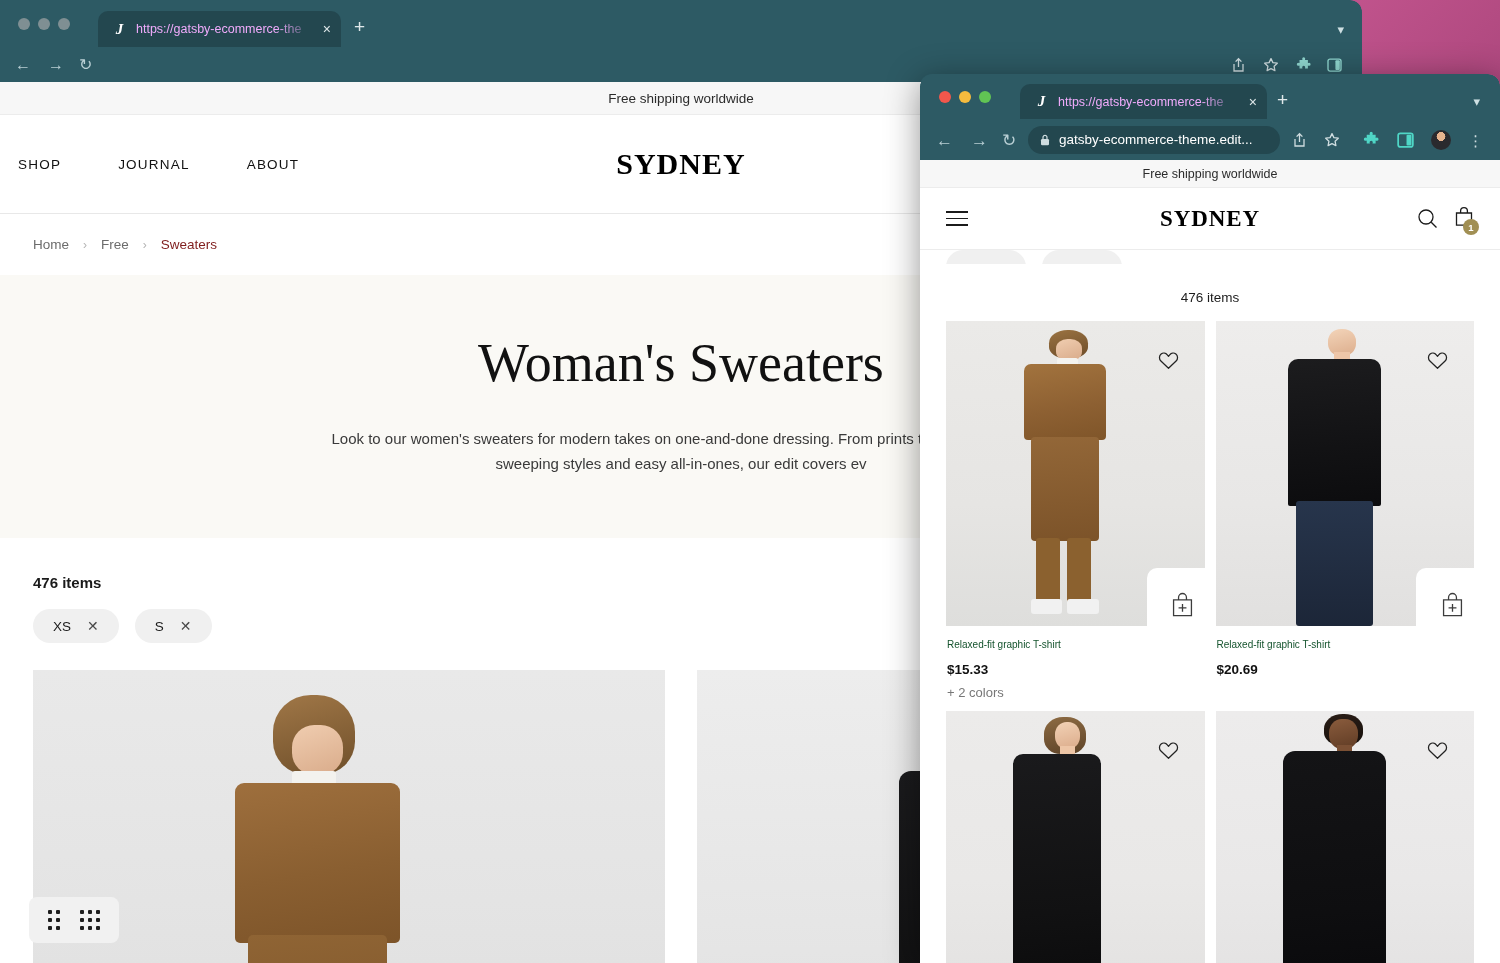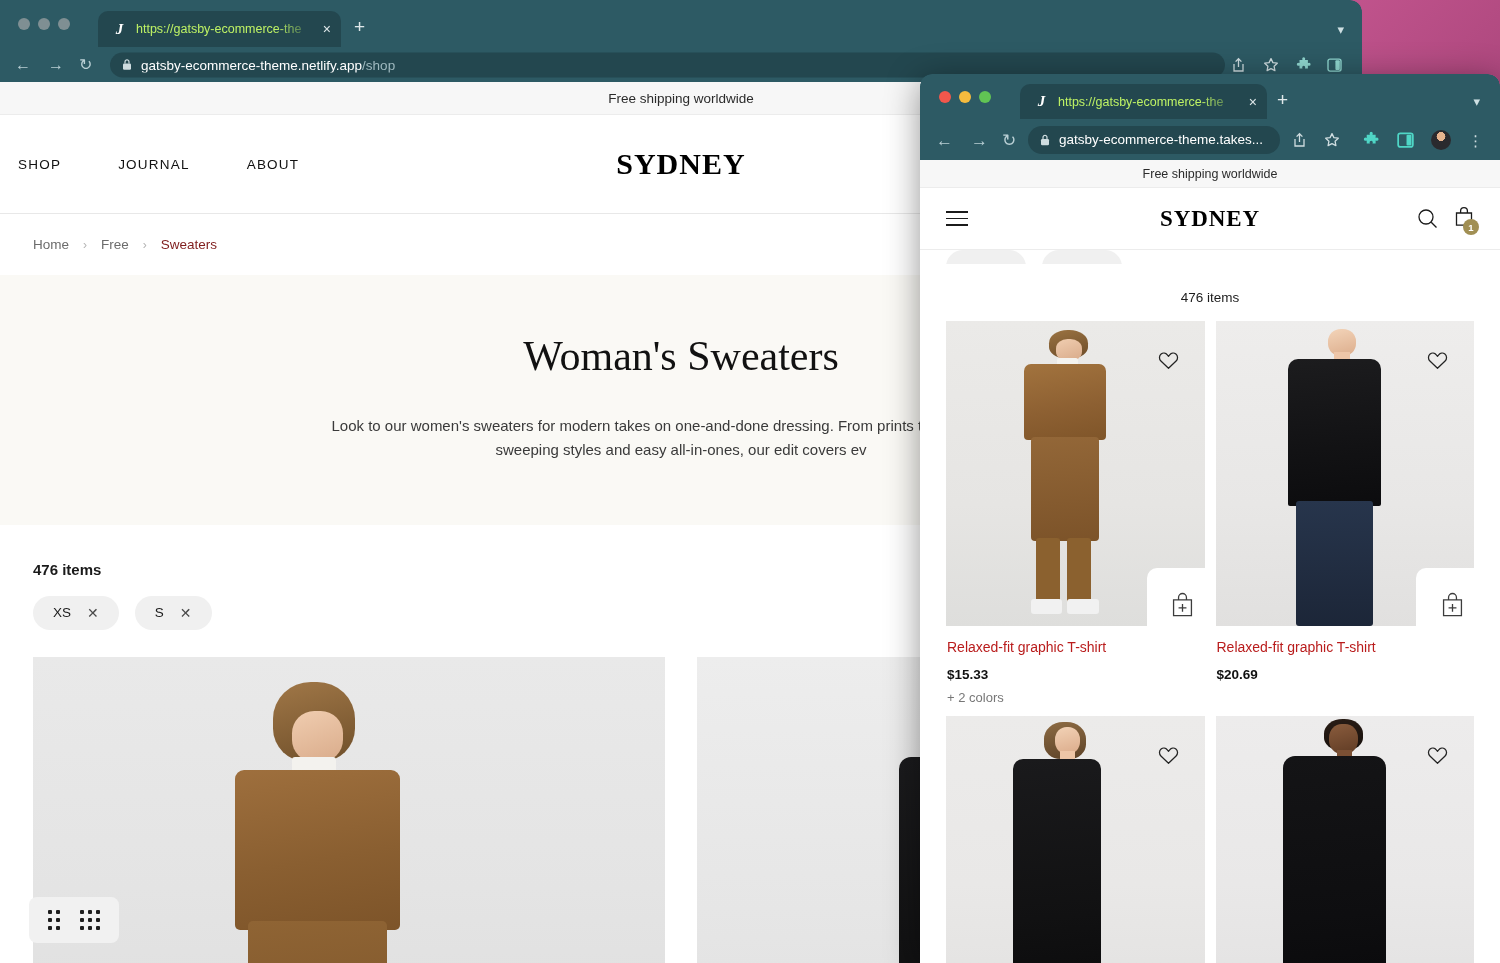--- a/index.html
+++ b/index.html
@@ -27,21 +27,21 @@
     position: absolute; bottom: 0; height: 36px;
     background: #23474f; border-radius: 10px 10px 0 0;
     display: flex; align-items: center; gap: 8px; padding: 0 10px 0 13px;
   }
   .tab-fav {
     width: 17px; height: 17px; flex: none; display: flex; align-items: center;
     justify-content: center; font-weight: 700; font-style: italic; color: #fff;
     font-size: 15px; font-family: "Liberation Serif", serif; line-height: 1;
   }
   .tab-title {
-    color: #bef264; font-size: 12.5px; white-space: nowrap; overflow: hidden;
+    color: #f0abfc; font-size: 12.5px; white-space: nowrap; overflow: hidden;
     flex: 1 1 auto;
     -webkit-mask-image: linear-gradient(to right, #000 78%, transparent 100%);
             mask-image: linear-gradient(to right, #000 78%, transparent 100%);
   }
   .tab-close { color: #dfe8ea; font-size: 14px; flex: none; line-height: 1; }
   .newtab { position: absolute; color: #dfe8ea; font-size: 19px; line-height: 1; }
   .chev-down { position: absolute; color: #cfe0e3; font-size: 13px; }
 
   .chrome-bar { background: #2d5a64; position: relative; }
   .navbtn { position: absolute; color: #b9cfd4; top: 50%; transform: translateY(-50%);
@@ -78,21 +78,21 @@
   }
   .d-crumbs a { color: #6c6c6c; text-decoration: none; }
   .d-crumbs .cur { color: #7f1d1d; }
   .d-crumbs .sep { color: #b5b5b5; font-size: 12px; }
 
   .d-hero {
     background: #faf9f5; padding: 58px 20px 62px; text-align: center;
   }
   .d-hero h1 {
     font-family: "Liberation Serif", serif; font-weight: 400;
-    font-size: 42px; color: #111; line-height: 1.12;
+    font-size: 54px; color: #111; line-height: 1.12;
   }
   .d-hero p {
     margin: 34px auto 0; max-width: 720px; font-size: 15px; line-height: 1.62;
     color: #3a3a3a;
   }
 
   .d-results { padding: 36px 33px 0; }
   .d-count { font-size: 15px; color: #1a1a1a; font-weight: 600; }
   .chips { display: flex; gap: 16px; margin-top: 18px; }
   .chip {
@@ -141,21 +141,21 @@
   .m-count { text-align: center; font-size: 13.5px; color: #1c1c1c; padding: 26px 0 16px; }
   .m-grid { display: grid; grid-template-columns: 1fr 1fr; gap: 11px; padding: 0 26px; }
   .m-img { height: 305px; position: relative; overflow: hidden; }
   .heart { position: absolute; top: 30px; right: 26px; }
   .bag-btn {
     position: absolute; right: -30px; bottom: -30px; width: 86px; height: 86px;
     background: #fff; border-radius: 10px 0 0 0; display: flex;
     align-items: center; justify-content: center;
   }
   .m-meta { padding: 13px 1px 0; }
-  .m-name { font-size: 14px; color: #b91c1c; }
+  .m-name { font-size: 10px; color: #14532d; }
   .m-price { font-size: 13.5px; color: #111; font-weight: 700; margin-top: 12px; }
   .m-colors { font-size: 13px; color: #777; margin-top: 8px; }
   .ph-bg { position: absolute; inset: 0; }
   .fig { position: absolute; }
 </style>
 </head>
 <body>
 
 <div class="win" style="left:0; top:0; width:1362px; height:963px; border-radius:0 12px 0 0;">
   <div class="win-inner">
@@ -175,27 +175,20 @@
 
       <span class="newtab" style="left:354px; top:17px;">+</span>
       <span class="chev-down" style="right:18px; top:22px;">▾</span>
     </div>
 
     <div class="chrome-bar" style="height:35px;">
       <span class="navbtn" style="left:15px;">←</span>
       <span class="navbtn" style="left:48px;">→</span>
       <span class="navbtn" style="left:79px;">↻</span>
 
-      <div class="omni" style="left:110px; width:1115px; height:25px; font-size:13.5px;">
-        <svg class="lock" width="10" height="12" viewBox="0 0 10 12">
-          <rect x="1" y="5" width="8" height="6.2" rx="1.2" fill="#cfdde0"></rect>
-          <path d="M3 5V3.4a2 2 0 0 1 4 0V5" fill="none" stroke="#cfdde0" stroke-width="1.2"></path>
-        </svg>
-        <span class="omni-url"><span>gatsby-ecommerce-theme.netlify.app</span><span class="dim">/shop</span></span>
-      </div>
 
       <svg class="bar-icon" style="right:116px;" width="15" height="16" viewBox="0 0 15 16">
         <path d="M3 7v7h9V7" fill="none" stroke="#cfdde0" stroke-width="1.3"></path>
         <path d="M7.5 10V2M4.6 4.6 7.5 1.7l2.9 2.9" fill="none" stroke="#cfdde0" stroke-width="1.3"></path>
       </svg>
       <svg class="bar-icon" style="right:83px;" width="16" height="16" viewBox="0 0 16 16">
         <path d="M8 1.6l1.9 4 4.4.6-3.2 3.1.8 4.3L8 11.6l-3.9 2 .8-4.3L1.7 6.2l4.4-.6z" fill="none" stroke="#cfdde0" stroke-width="1.3" stroke-linejoin="round"></path>
       </svg>
       <svg class="bar-icon" style="right:50px;" width="16" height="16" viewBox="0 0 16 16">
         <path d="M6.2 1.8a1.5 1.5 0 0 1 3 0c0 .5-.3.9-.3 1.2h3v3c.3 0 .7-.3 1.2-.3a1.5 1.5 0 0 1 0 3c-.5 0-.9-.3-1.2-.3v3h-3c0-.3.3-.7.3-1.2a1.5 1.5 0 0 0-3 0c0 .5.3.9.3 1.2h-3v-3c-.3 0-.7.3-1.2.3a1.5 1.5 0 0 1 0-3c.5 0 .9.3 1.2.3v-3h3c0-.3-.3-.7-.3-1.2z" fill="#8fd6cf"></path>
@@ -318,21 +311,21 @@
     <div class="chrome-bar" style="height:41px;">
       <span class="navbtn" style="left:16px; font-size:17px;">←</span>
       <span class="navbtn" style="left:51px; font-size:17px;">→</span>
       <span class="navbtn" style="left:82px; font-size:17px;">↻</span>
 
       <div class="omni" style="left:108px; width:252px; height:28px; font-size:13.5px;">
         <svg class="lock" width="10" height="12" viewBox="0 0 10 12">
           <rect x="1" y="5" width="8" height="6.2" rx="1.2" fill="#cfdde0"></rect>
           <path d="M3 5V3.4a2 2 0 0 1 4 0V5" fill="none" stroke="#cfdde0" stroke-width="1.2"></path>
         </svg>
-        <span class="omni-url">gatsby-ecommerce-theme.takes...</span>
+        <span class="omni-url">gatsby-ecommerce-theme.edit...</span>
       </div>
 
       <svg class="bar-icon" style="left:372px;" width="15" height="16" viewBox="0 0 15 16">
         <path d="M3 7v7h9V7" fill="none" stroke="#cfdde0" stroke-width="1.3"></path>
         <path d="M7.5 10V2M4.6 4.6 7.5 1.7l2.9 2.9" fill="none" stroke="#cfdde0" stroke-width="1.3"></path>
       </svg>
       <svg class="bar-icon" style="left:404px;" width="16" height="16" viewBox="0 0 16 16">
         <path d="M8 1.6l1.9 4 4.4.6-3.2 3.1.8 4.3L8 11.6l-3.9 2 .8-4.3L1.7 6.2l4.4-.6z" fill="none" stroke="#cfdde0" stroke-width="1.3" stroke-linejoin="round"></path>
       </svg>
       <svg class="bar-icon" style="left:443px;" width="17" height="17" viewBox="0 0 16 16">

